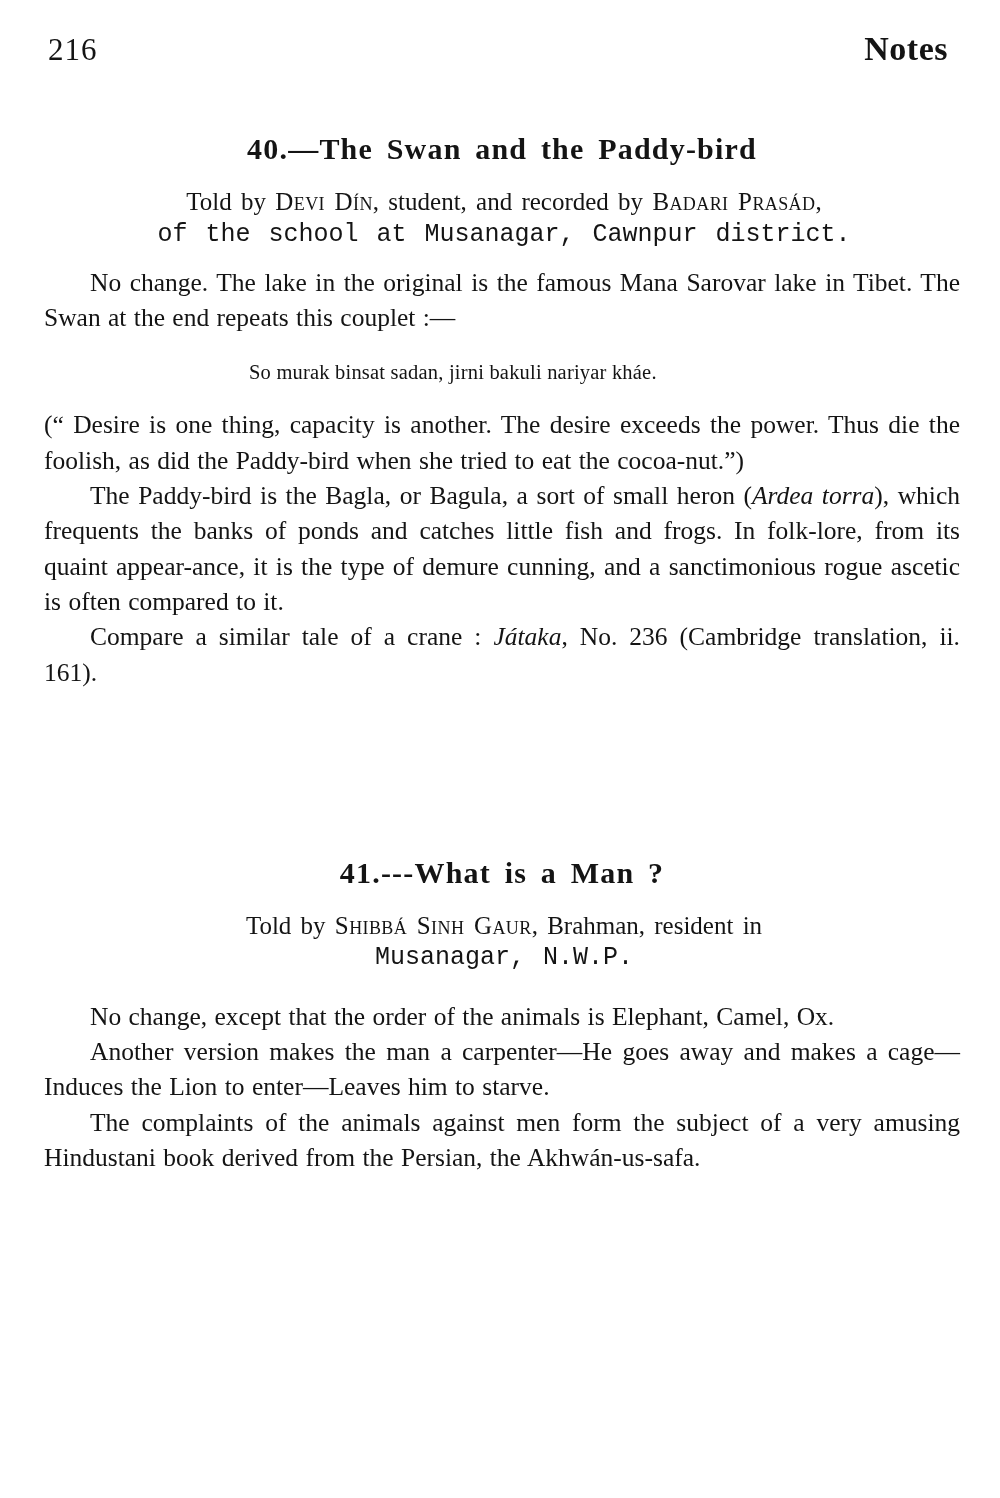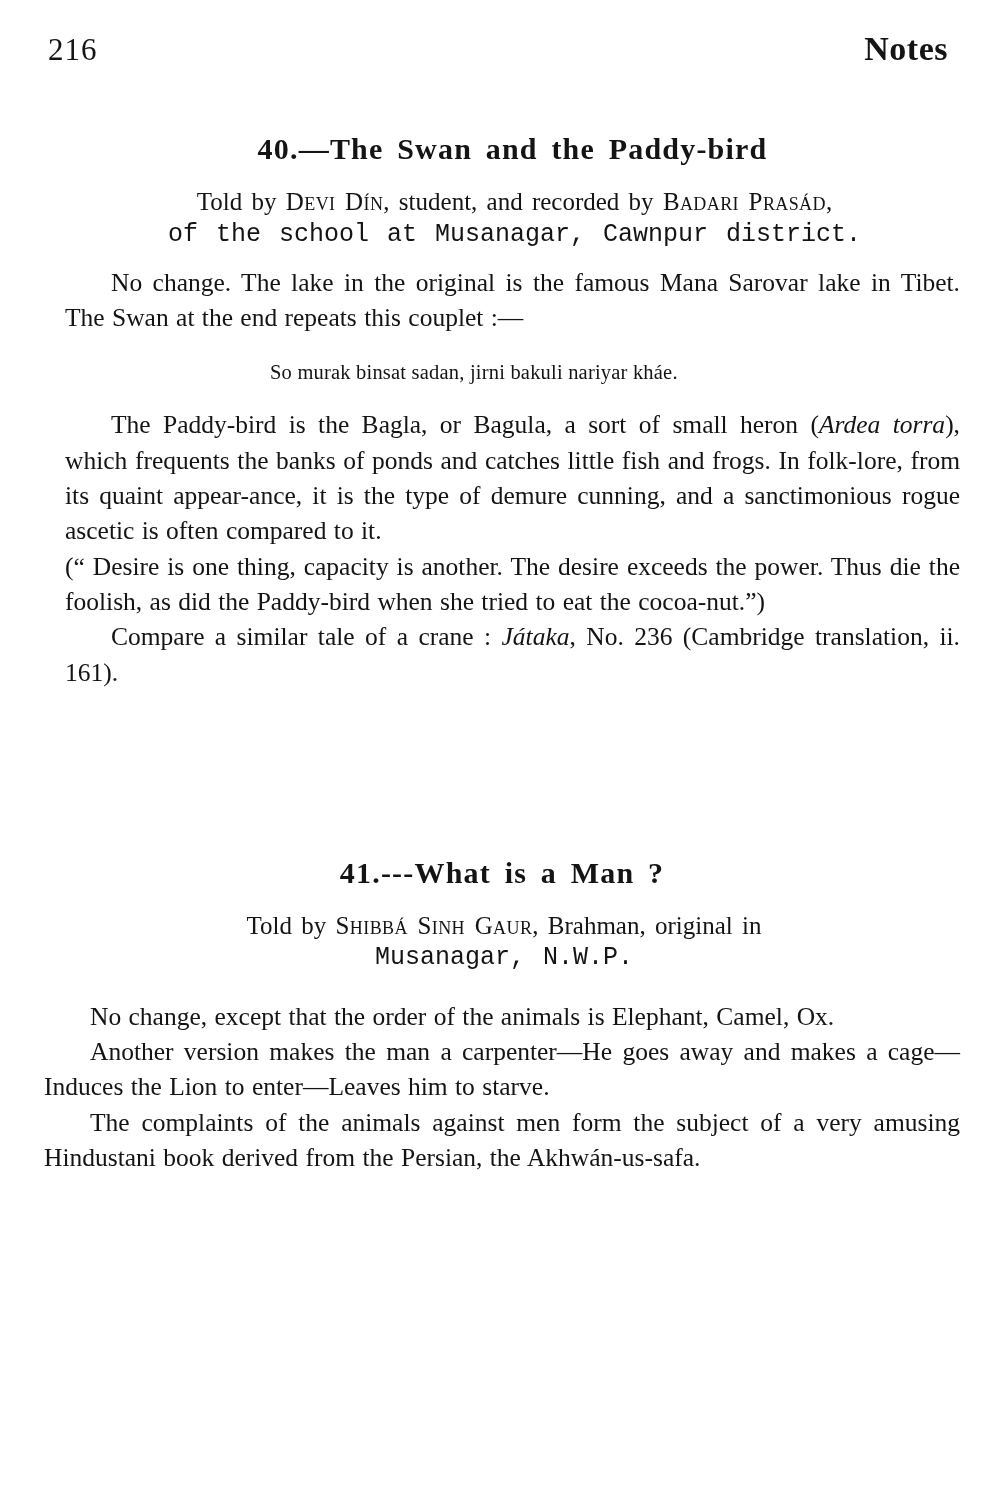--- a/index.html
+++ b/index.html
@@ -88,21 +88,21 @@
   .verse {
     margin: 22px 0 20px 0;
     text-align: left;
     padding-left: 205px;
     font-size: 20.5px;
     line-height: 1.45;
     letter-spacing: 0.2px;
   }
   .verse .vline { display: block; }
   .gap-small { height: 10px; }
-  .block-40 { margin-top: 8px; margin-left: 21px; }
+  .block-40 { margin-top: 8px; }
   .spacer-between { height: 86px; }
 </style>
 </head>
 <body>
 
 <div class="page">
 
   <div class="running-head">
     <span class="folio">216</span>
     <span class="head-title">Notes</span>
@@ -115,32 +115,32 @@
       <span>Told  by  </span><span class="sc">Devi  Dín</span><span>,  student,  and  recorded  by  </span><span class="sc">Badari  Prasád</span><span>,</span>
       <span class="indent-line">of  the  school  at  Musanagar,  Cawnpur  district.</span>
     </div>
 
     <p class="body indent">No  change.    The  lake  in  the  original  is  the  famous  Mana Sarovar  lake  in  Tibet.    The  Swan  at  the  end  repeats  this couplet :—</p>
 
     <div class="verse">
       <span class="vline">So murak binsat sadan, jirni bakuli nariyar kháe.</span>
     </div>
 
+    <p class="body">(“ Desire  is  one  thing,  capacity  is  another.    The  desire  exceeds the  power.    Thus  die  the  foolish,  as  did  the  Paddy-bird  when she  tried  to  eat  the  cocoa-nut.”)</p>
     <p class="body indent">The  Paddy-bird  is  the  Bagla,  or  Bagula,  a  sort  of  small heron  (<i>Ardea  torra</i>),  which  frequents  the  banks  of  ponds  and catches  little  fish  and  frogs.    In  folk-lore,  from  its  quaint  appear-ance,  it  is  the  type  of  demure  cunning,  and  a  sanctimonious rogue  ascetic  is  often  compared  to  it.</p>
-    <p class="body">(“ Desire  is  one  thing,  capacity  is  another.    The  desire  exceeds the  power.    Thus  die  the  foolish,  as  did  the  Paddy-bird  when she  tried  to  eat  the  cocoa-nut.”)</p>
     <p class="body indent">Compare  a  similar  tale  of  a  crane :  <i>Játaka</i>,  No.  236 (Cambridge  translation,  ii.  161).</p>
   </div>
 
   <div class="spacer-between"></div>
 
   <div class="block-41">
     <h2 class="story-title second">41.---What  is  a  Man ?</h2>
 
     <div class="told told-centered">
-      <span>Told  by  </span><span class="sc">Shibbá  Sinh  Gaur</span><span>,  Brahman,  original  in</span>
+      <span>Told  by  </span><span class="sc">Shibbá  Sinh  Gaur</span><span>,  Brahman,  resident  in</span>
       <span class="indent-line">Musanagar,  N.W.P.</span>
     </div>
 
     <div class="gap-small"></div>
 
     <p class="body indent">No  change,  except  that  the  order  of  the  animals  is  Elephant, Camel,  Ox.</p>
     <p class="body indent">Another  version  makes  the  man  a  carpenter—He  goes  away and  makes  a  cage—Induces  the  Lion  to  enter—Leaves  him  to starve.</p>
     <p class="body indent">The  complaints  of  the  animals  against  men  form  the  subject of  a  very  amusing  Hindustani  book  derived  from  the  Persian, the  Akhwán-us-safa.</p>
   </div>
 

